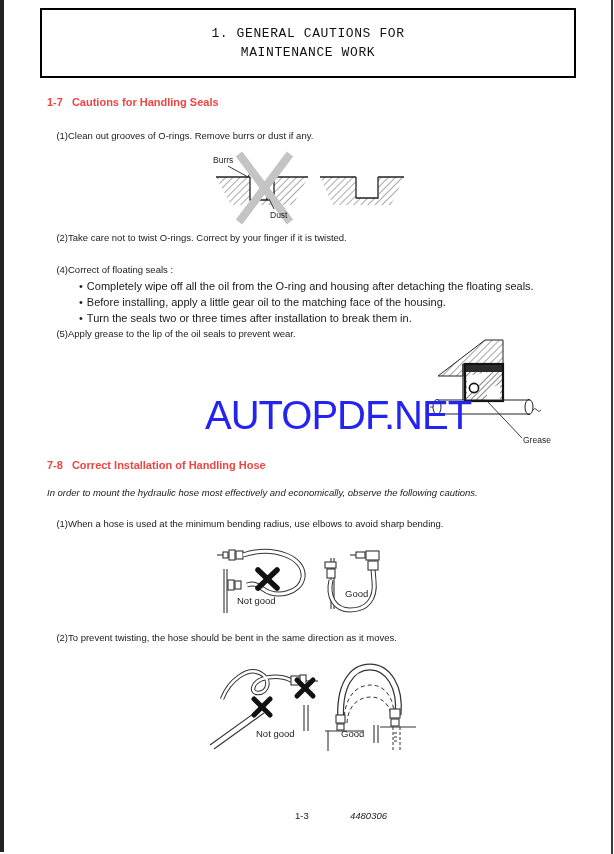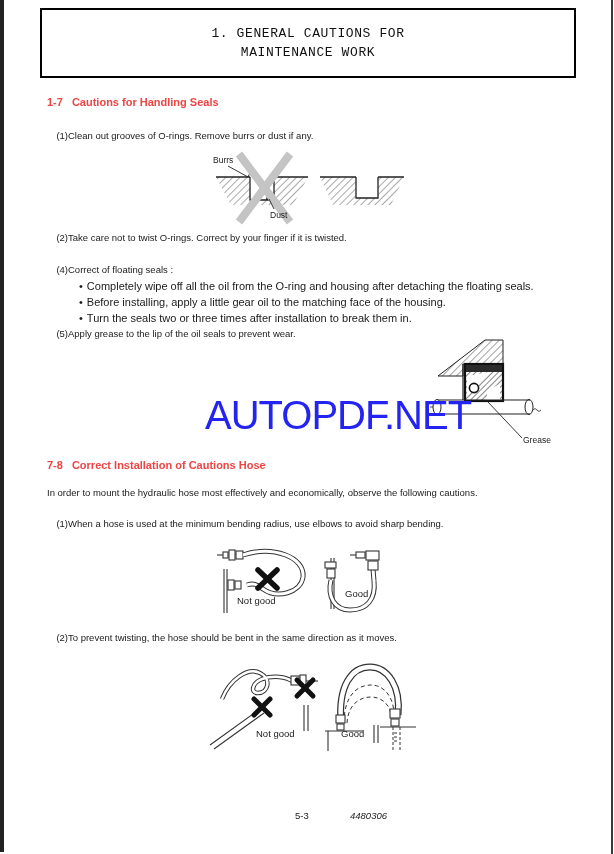--- a/index.html
+++ b/index.html
@@ -10,21 +10,21 @@
   .hdr-box{position:absolute;left:40px;top:8px;width:532px;height:66px;border:2px solid #000;
            display:flex;flex-direction:column;align-items:center;justify-content:center;
            font-family:Liberation Mono, monospace;font-size:13px;letter-spacing:.6px;
            color:#111;line-height:1.5;}
   .h2{position:absolute;left:47px;font-weight:bold;font-size:11px;color:#ef4444;white-space:nowrap;}
   .h2 .hn{margin-right:9px;}
   .row{position:absolute;left:47px;font-size:9.5px;white-space:nowrap;color:#1a1a1a;text-align:right;}
   .row .n{display:inline-block;width:21px;}
   .bul{position:absolute;left:79px;font-size:11px;white-space:nowrap;color:#1a1a1a;}
   .bul .b{margin-right:4px;}
-  .intro{position:absolute;left:47px;font-size:9.5px;white-space:nowrap;}
+  .intro{position:absolute;left:47px;font-size:9.5px;white-space:nowrap;font-style:italic;}
   .wm{position:absolute;left:181px;top:393px;font-size:40px;letter-spacing:-1px;color:#2424f2;margin-left:24px;}
   .fig{position:absolute;}
   .fig svg text{font-family:"Liberation Sans",sans-serif;fill:#222;}
   .ftr{position:absolute;top:810px;font-size:9.5px;color:#222;}
   .ftr-page{left:295px;}
   .ftr-doc{left:350px;font-style:italic;}
 </style>
 </head>
 <body>
 
@@ -122,21 +122,21 @@
       <path d="M103,72 q2,-3 4,0 q2,3 4,0" fill="none" stroke="#222" stroke-width="0.8"></path>
 
       <line x1="57" y1="63" x2="92" y2="100" stroke="#222" stroke-width="0.9"></line>
       <text x="93" y="105" font-size="8.5">Grease</text>
     </svg>
   </div>
 
   <div class="wm">AUTOPDF.NET</div>
 
   <div class="h2" style="top:459px">
-    <span class="hn">7-8</span><span>Correct Installation of Cautions Hose</span>
+    <span class="hn">7-8</span><span>Correct Installation of Handling Hose</span>
   </div>
   <div class="intro" style="top:487px">In order to mount the hydraulic hose most effectively and economically, observe the following cautions.</div>
 
   <div class="row" style="top:518px">
     <span class="n">(1)</span><span>When a hose is used at the minimum bending radius, use elbows to avoid sharp bending.</span>
   </div>
 
   <div class="fig" style="left:213px;top:539px">
     <svg width="195" height="82" viewBox="0 0 195 82">
 
@@ -222,15 +222,15 @@
       </g>
       <g stroke="#333" stroke-width="1" stroke-dasharray="3,2" fill="none">
         <line x1="189" y1="74" x2="189" y2="98"></line>
         <line x1="196" y1="74" x2="196" y2="98"></line>
         <path d="M190,80 h5 M190,84 h5 M190,88 h5"></path>
       </g>
       <text x="137" y="84" font-size="9.5">Good</text>
     </svg>
   </div>
 
-  <div class="ftr ftr-page">5-3</div>
+  <div class="ftr ftr-page">1-3</div>
   <div class="ftr ftr-doc">4480306</div>
 </div>
 
 </body></html>

